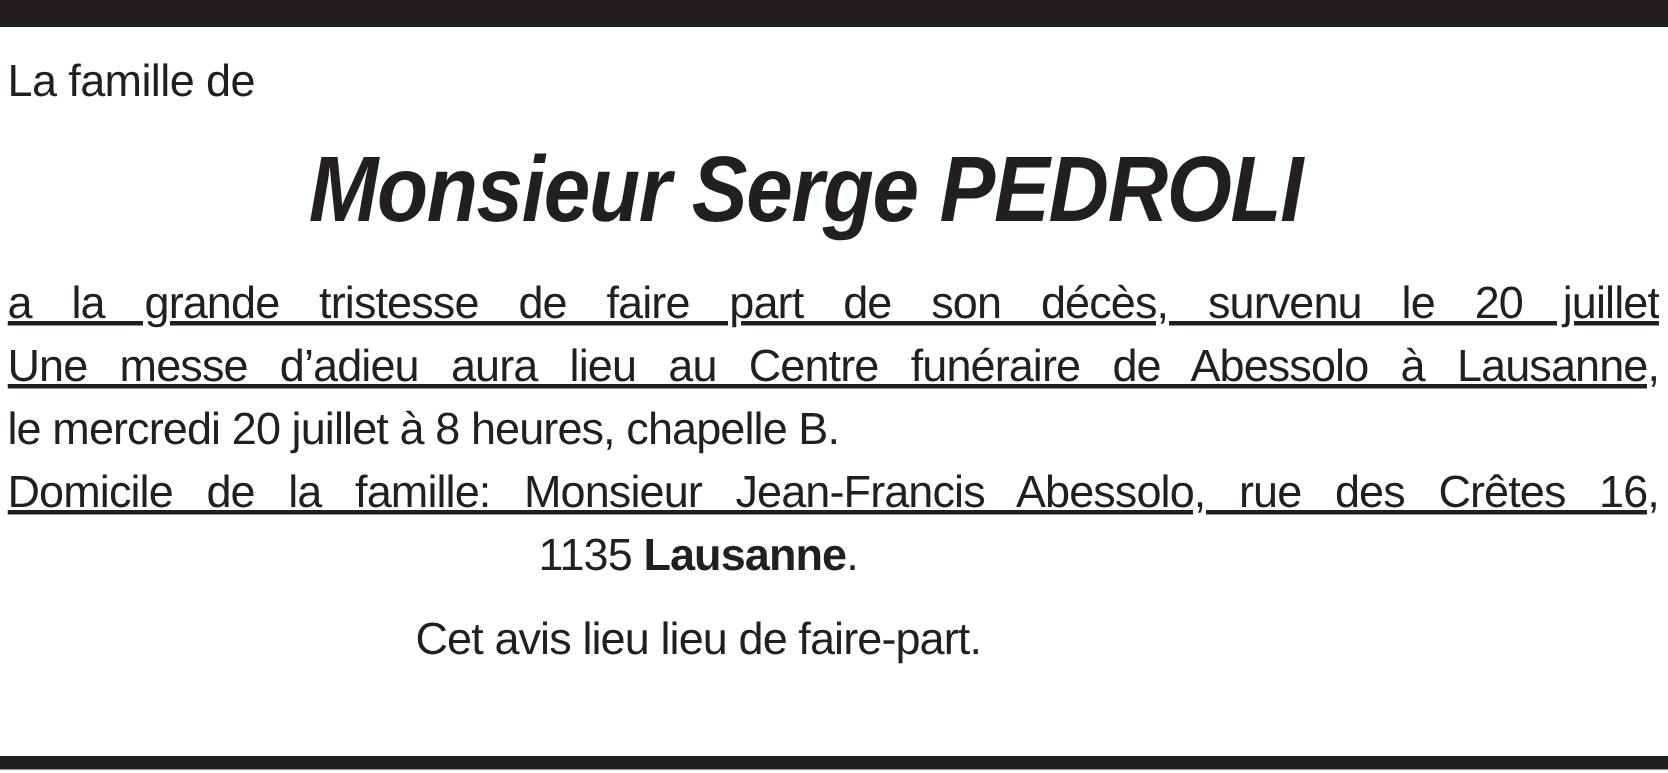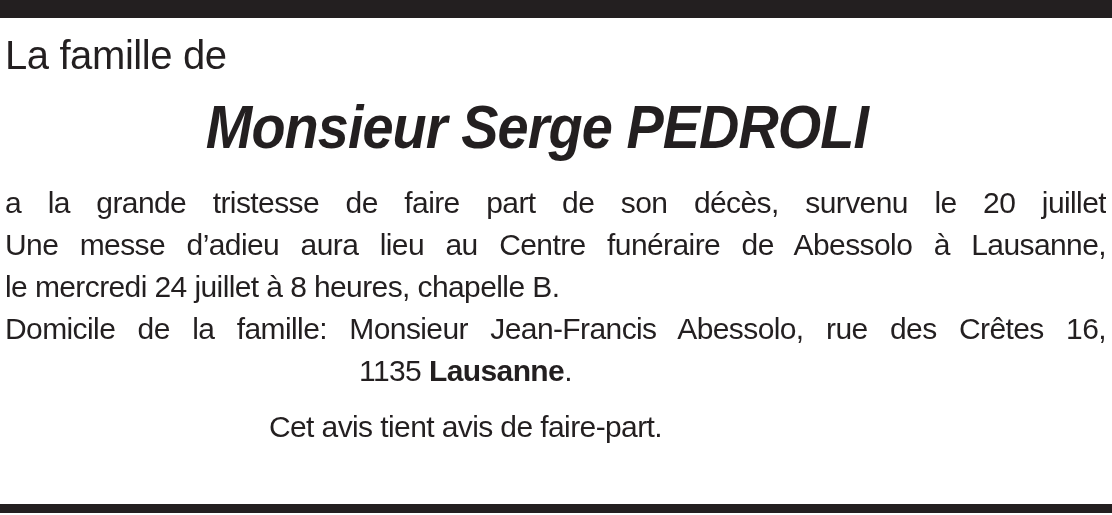--- a/index.html
+++ b/index.html
@@ -27,21 +27,21 @@
     bottom: 2px;
     width: 100%;
     height: 9px;
     background: #231f20;
   }
   .content {
     padding: 0 6px 0 5px;
   }
   .intro {
     margin-top: 21px;
-    font-size: 40px;
+    font-size: 30px;
     line-height: 32px;
     letter-spacing: -0.4px;
   }
   .title-row {
     margin-top: 21px;
     margin-right: 38px;
     height: 70px;
     line-height: 70px;
     text-align: center;
     white-space: nowrap;
@@ -63,20 +63,21 @@
   }
   .line {
     height: 42px;
     overflow: hidden;
     white-space: nowrap;
   }
   .line.justified {
     text-align: justify;
     text-align-last: justify;
     white-space: normal;
+    text-decoration: underline;
   }
   .line.center-narrow {
     text-align: center;
     padding-right: 180px;
   }
   .bold {
     font-weight: bold;
   }
   .closing {
     margin-top: 14px;
@@ -102,29 +103,29 @@
       <span class="title-text">Monsieur Serge PEDROLI</span>
     </div>
 
     <div class="body-block">
 
       <div class="line justified">a la grande tristesse de faire part de son décès, survenu le 20 juillet</div>
 
 
       <div class="line justified">Une messe d’adieu aura lieu au Centre funéraire de Abessolo à Lausanne,</div>
 
-      <div class="line">le mercredi 24 juillet à 8 heures, chapelle B.</div>
+      <div class="line">le mercredi 20 juillet à 8 heures, chapelle B.</div>
 
       <div class="line justified">Domicile de la famille: Monsieur Jean-Francis Abessolo, rue des Crêtes 16,</div>
 
       <div class="line center-narrow">
         <span>1135 </span><span class="bold">Lausanne</span><span>.</span>
       </div>
 
     </div>
 
-    <div class="closing">Cet avis tient avis de faire-part.</div>
+    <div class="closing">Cet avis lieu lieu de faire-part.</div>
 
   </div>
 
   <div class="rule-bottom"></div>
 
 </div>
 
 </body></html>

